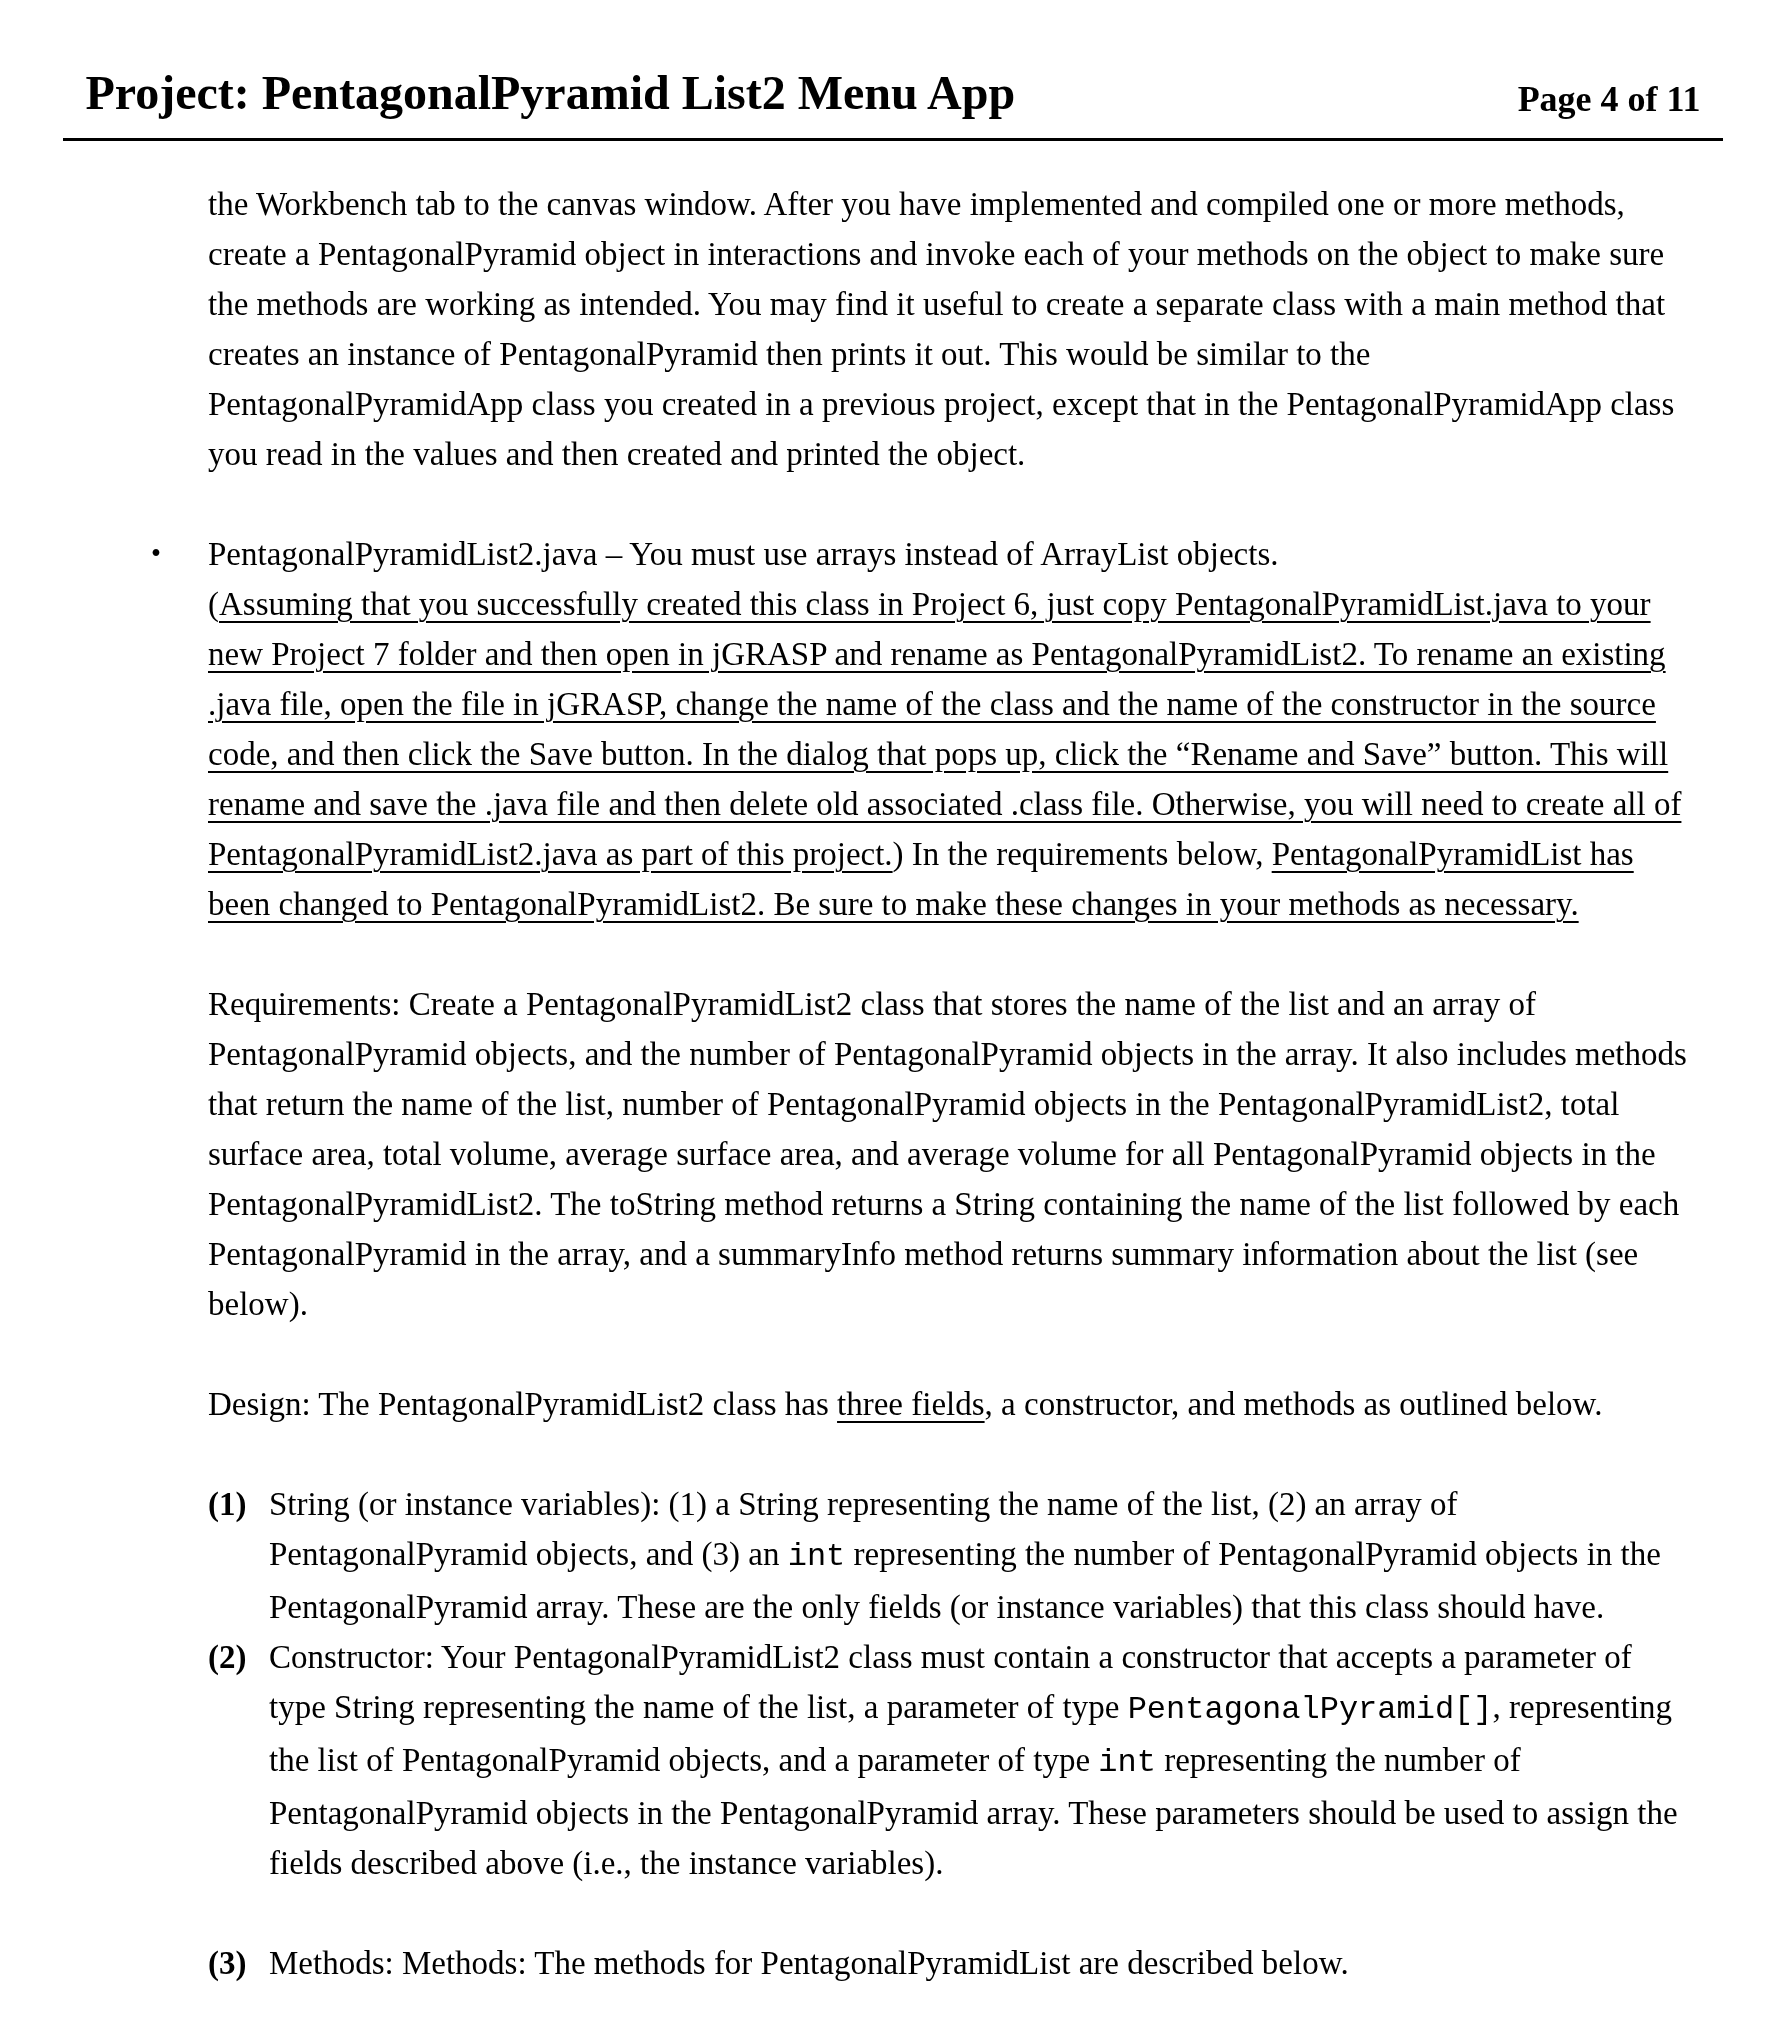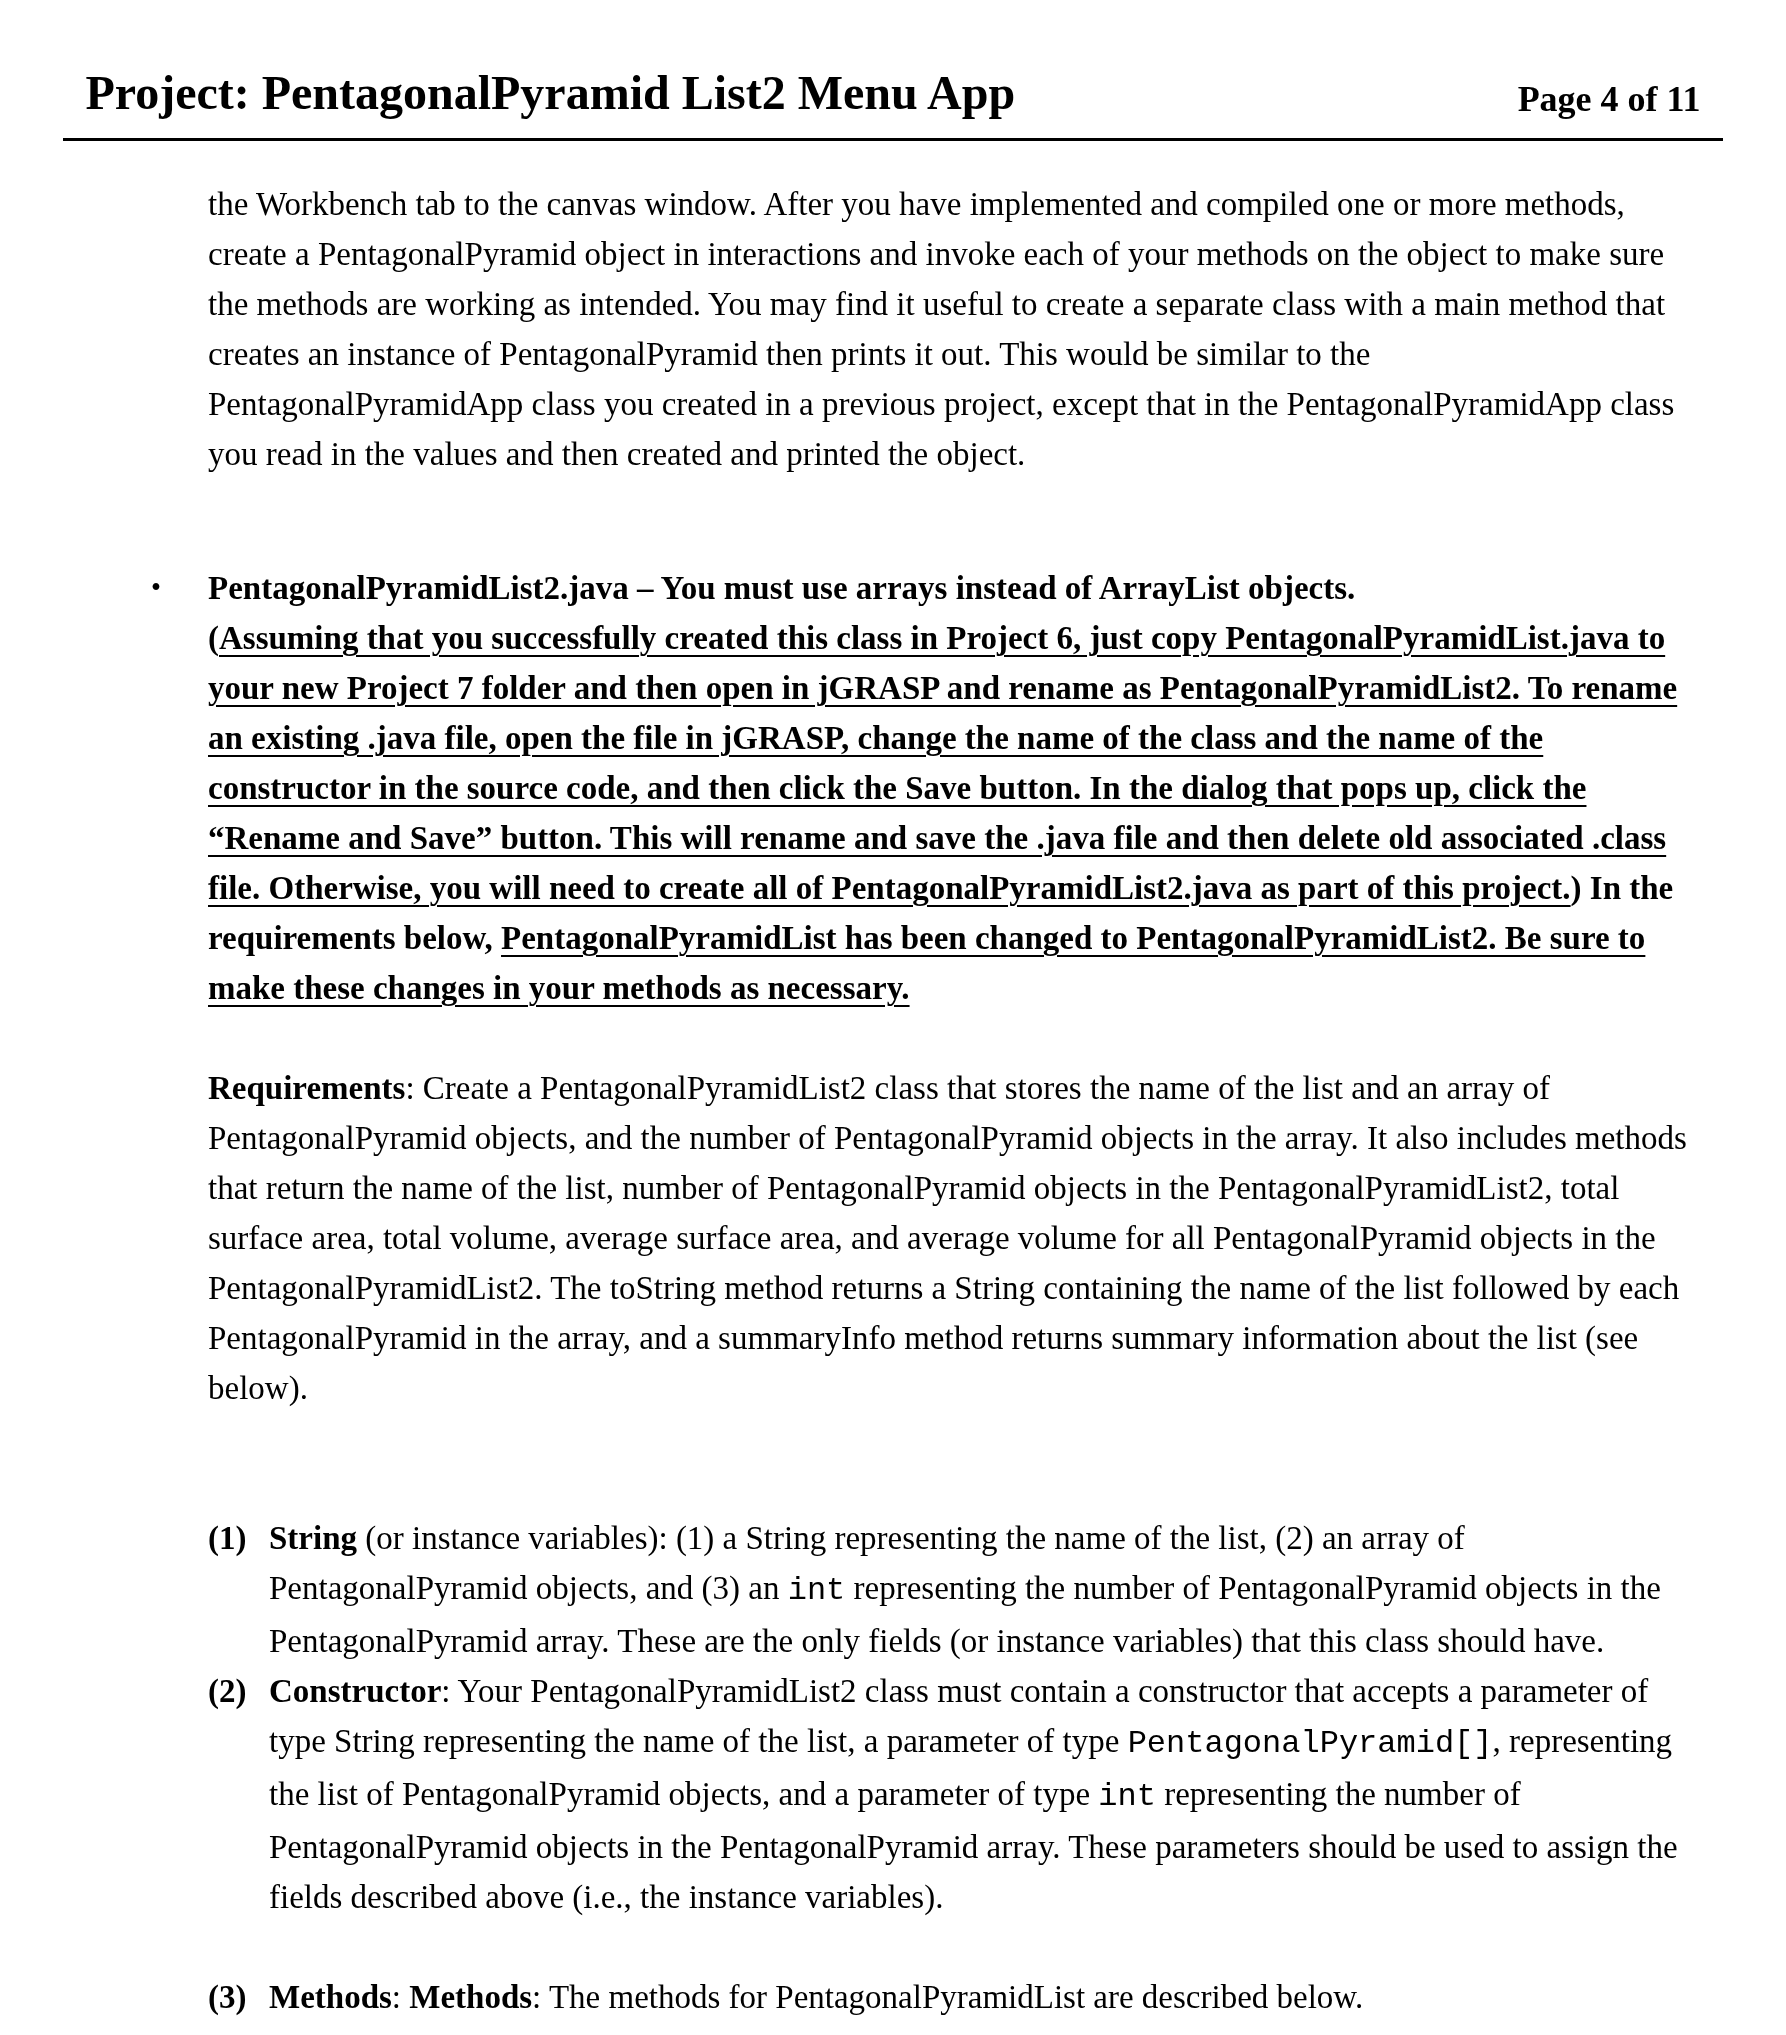--- a/index.html
+++ b/index.html
@@ -9,21 +9,21 @@
   .header-title { position: absolute; left: 20.4px; top: 16.3px; font-size: 48px; font-weight: bold; white-space: nowrap; text-align: right; }
   .header-page { position: absolute; right: 20.4px; top: 28.5px; font-size: 36px; font-weight: bold; white-space: nowrap; text-align: center; }
   .rule { position: absolute; left: 63px; right: 63px; height: 3.3px; background: #000; }
   .rule.top { top: 138px; }
 
   .content { position: absolute; left: 208px; width: 1482px; top: 179px; font-size: 33px; line-height: 50px; }
   p { margin: 0; }
   .gap { height: 50px; }
   .bullet-row { position: relative; }
   .bullet-dot { position: absolute; left: -57px; top: 0; font-size: 28.5px; }
-  .b { font-weight: bold; margin-top: 34px; }
+  .b { font-weight: normal; }
   .u { text-decoration: underline; text-decoration-thickness: 2.4px; text-underline-offset: 5.7px; }
   .mono { font-family: "Liberation Mono", "DejaVu Sans Mono", monospace; font-size: 32px; text-align: center; }
   .numbered { position: relative; padding-left: 61px; }
   .num { position: absolute; left: 0; top: 0; font-weight: bold; }
 </style>
 </head>
 <body>
 
 <div class="header">
   <div class="header-title">Project: PentagonalPyramid List2 Menu App</div>
@@ -41,20 +41,21 @@
     <span class="bullet-dot">•</span>
     <p class="b"><span>PentagonalPyramidList2.java – You must use arrays instead of ArrayList objects.</span><br><span>(</span><span class="u">Assuming that you successfully created this class in Project 6, just copy PentagonalPyramidList.java to your new Project 7 folder and then open in jGRASP and rename as PentagonalPyramidList2.  To rename an existing .java file, open the file in jGRASP, change the name of the class and the name of the constructor in the source code, and then click the Save button.  In the dialog that pops up, click the “Rename and Save” button.  This will rename and save the .java file and then delete old associated .class file. Otherwise, you will need to create all of PentagonalPyramidList2.java as part of this project.</span><span>)  In the requirements below, </span><span class="u">PentagonalPyramidList has been changed to PentagonalPyramidList2. Be sure to make these changes in your methods as necessary.</span></p>
   </div>
 
   <div class="gap"></div>
 
   <p><span class="b">Requirements</span><span>: Create a PentagonalPyramidList2 class that stores the name of the list and an array of PentagonalPyramid objects, and the number of PentagonalPyramid objects in the array.  It also includes methods that return the name of the list, number of PentagonalPyramid objects in the PentagonalPyramidList2, total surface area, total volume, average surface area, and average volume for all PentagonalPyramid objects in the PentagonalPyramidList2.  The toString method returns a String containing the name of the list followed by each PentagonalPyramid in the array, and a summaryInfo method returns summary information about the list (see below).</span></p>
 
   <div class="gap"></div>
 
+  <p><span class="b">Design</span><span>:  The PentagonalPyramidList2 class has </span><span class="u" style="text-decoration-thickness:1.6px">three fields</span><span>, a constructor, and methods as outlined below.</span></p>
 
   <div class="gap"></div>
 
   <div class="numbered">
     <span class="num">(1)</span>
     <p><span class="b">String</span><span> (or instance variables): (1) a String representing the name of the list, (2) an array of PentagonalPyramid objects, and (3) an </span><span class="mono">int</span><span> representing the number of PentagonalPyramid objects in the PentagonalPyramid array.  These are the only fields (or instance variables) that this class should have.</span></p>
   </div>
 
   <div class="numbered">
     <span class="num">(2)</span>

